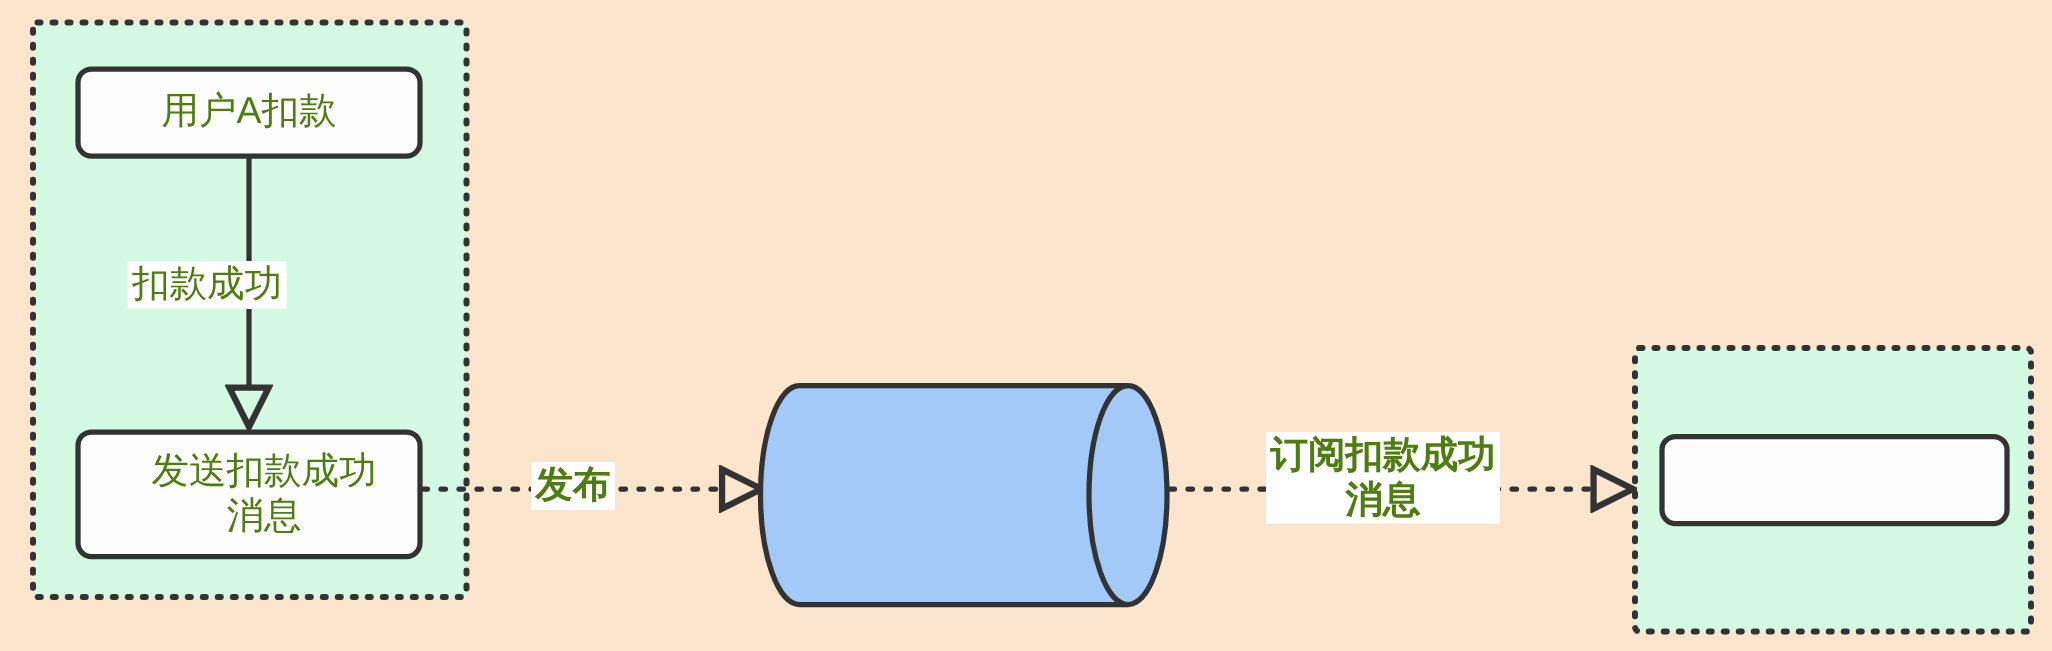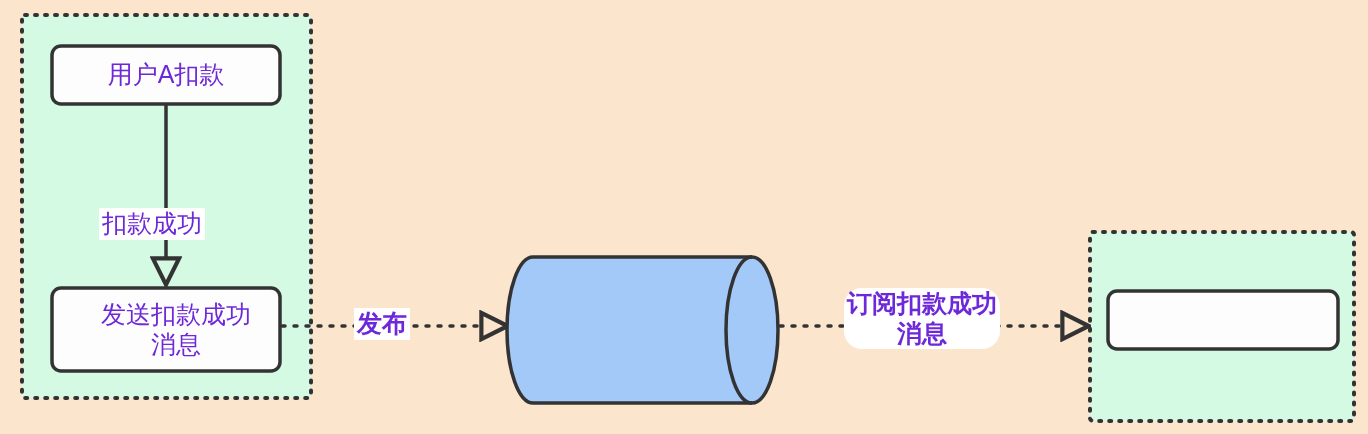--- a/index.html
+++ b/index.html
@@ -26,21 +26,21 @@
     left: 0;
     top: 0;
     width: 1368px;
     height: 434px;
     overflow: visible;
   }
   .node-label,
   .edge-label {
     position: absolute;
     box-sizing: border-box;
-    color: #6d28d9;
+    color: #4d7c0f;
     text-align: center;
     line-height: 1.18;
     white-space: pre;
     pointer-events: none;
   }
   .node-label {
     font-size: 25px;
   }
   .edge-label {
     font-size: 25px;
@@ -108,20 +108,20 @@
     </g>
   </svg>
 
   <div class="node-label center-box" style="left:52px; top:46px; width:228px; height:58px;">用户A扣款</div>
 
   <div class="node-label center-box" style="left:52px; top:288px; width:248px; height:83px;">发送扣款成功
 消息</div>
 
 
 
-  <div class="edge-label" style="left:99px; top:174px;margin-top:34px;">扣款成功</div>
+  <div class="edge-label" style="left:85px; top:174px;">扣款成功</div>
 
   <div class="edge-label bold" style="left:354px; top:308px;">发布</div>
 
-  <div class="edge-label bold" style="left:844px; top:288px; text-align:center;border-radius:18px;">订阅扣款成功
+  <div class="edge-label bold" style="left:844px; top:288px; text-align:center;">订阅扣款成功
 消息</div>
 
 </div>
 
 </body></html>

